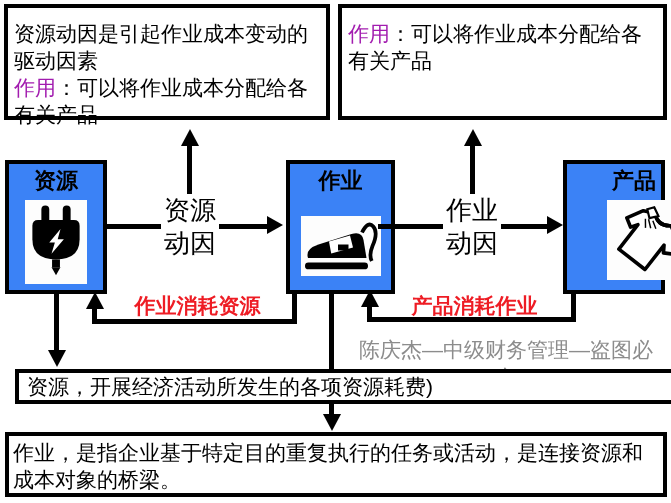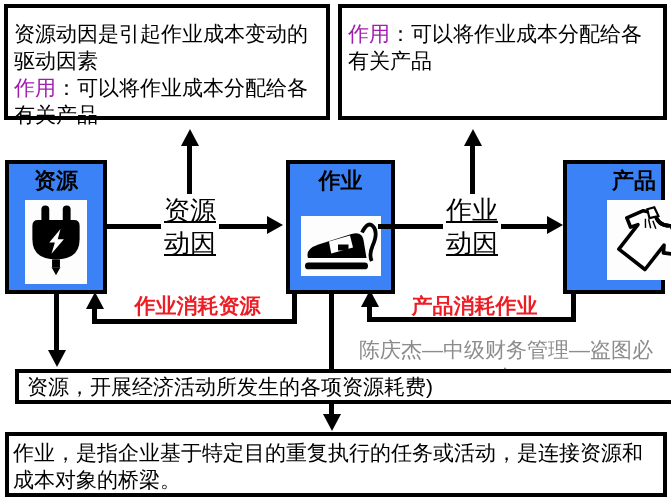--- a/index.html
+++ b/index.html
@@ -21,21 +21,21 @@
   .vline{position:absolute;width:5px;background:#000;}
   .ah-right{position:absolute;width:0;height:0;border-top:9px solid transparent;
             border-bottom:9px solid transparent;border-left:16px solid #000;}
   .ah-up{position:absolute;width:0;height:0;border-left:9px solid transparent;
          border-right:9px solid transparent;border-bottom:17px solid #000;}
   .ah-down{position:absolute;width:0;height:0;border-left:9px solid transparent;
            border-right:9px solid transparent;border-top:17px solid #000;}
 
   
   .driver-label{position:absolute;width:58px;top:194px;font-size:26px;line-height:33px;
-                background:#fff;text-align:center;word-break:break-all;text-decoration:underline;}
+                background:#fff;text-align:center;word-break:break-all;}
 
   
   .feedback-label{position:absolute;top:292px;width:165px;text-align:center;
                   font-size:21px;font-weight:bold;color:#ee1c24;}
 
   .watermark{position:absolute;left:350px;top:336px;width:312px;text-align:center;
              font-size:21px;color:#8c8c8c;}
 
   .def-box{position:absolute;border:4px solid #000;background:#fff;box-sizing:border-box;
            font-size:21px;color:#000;}

